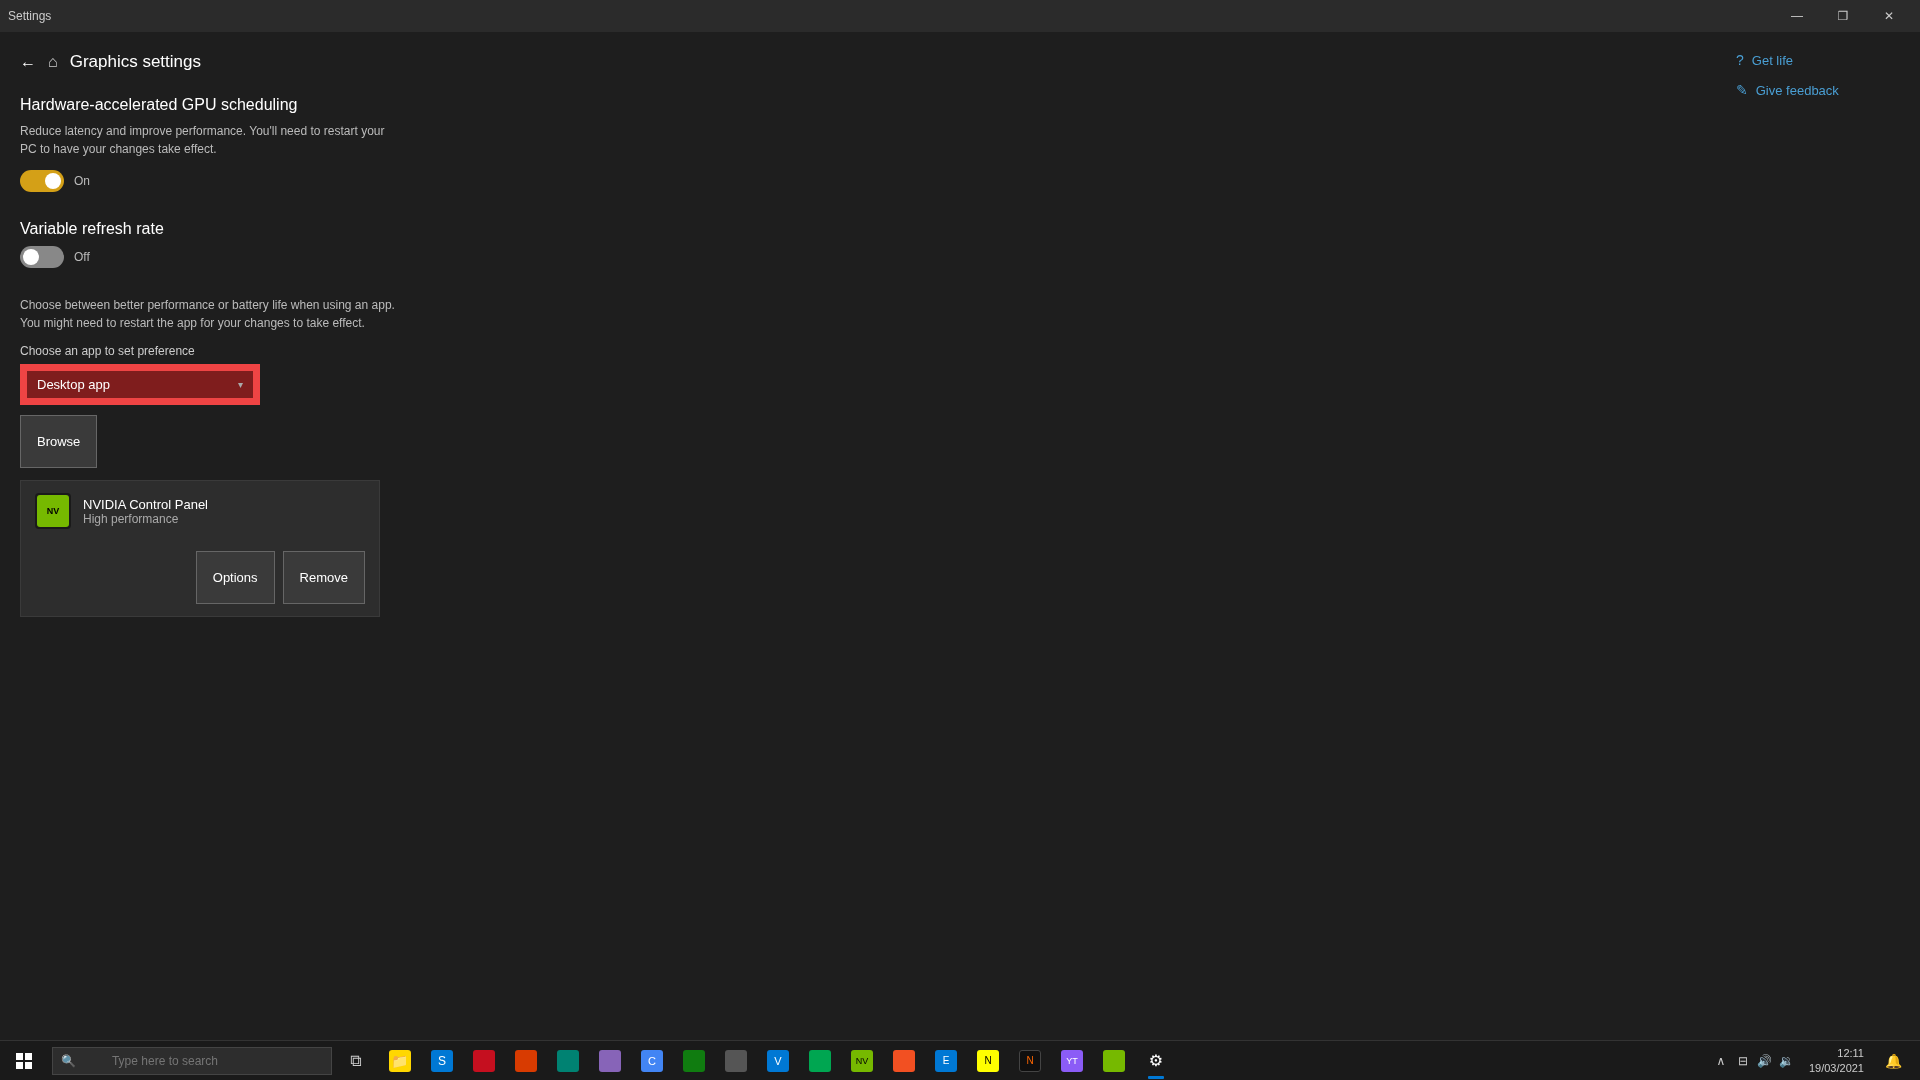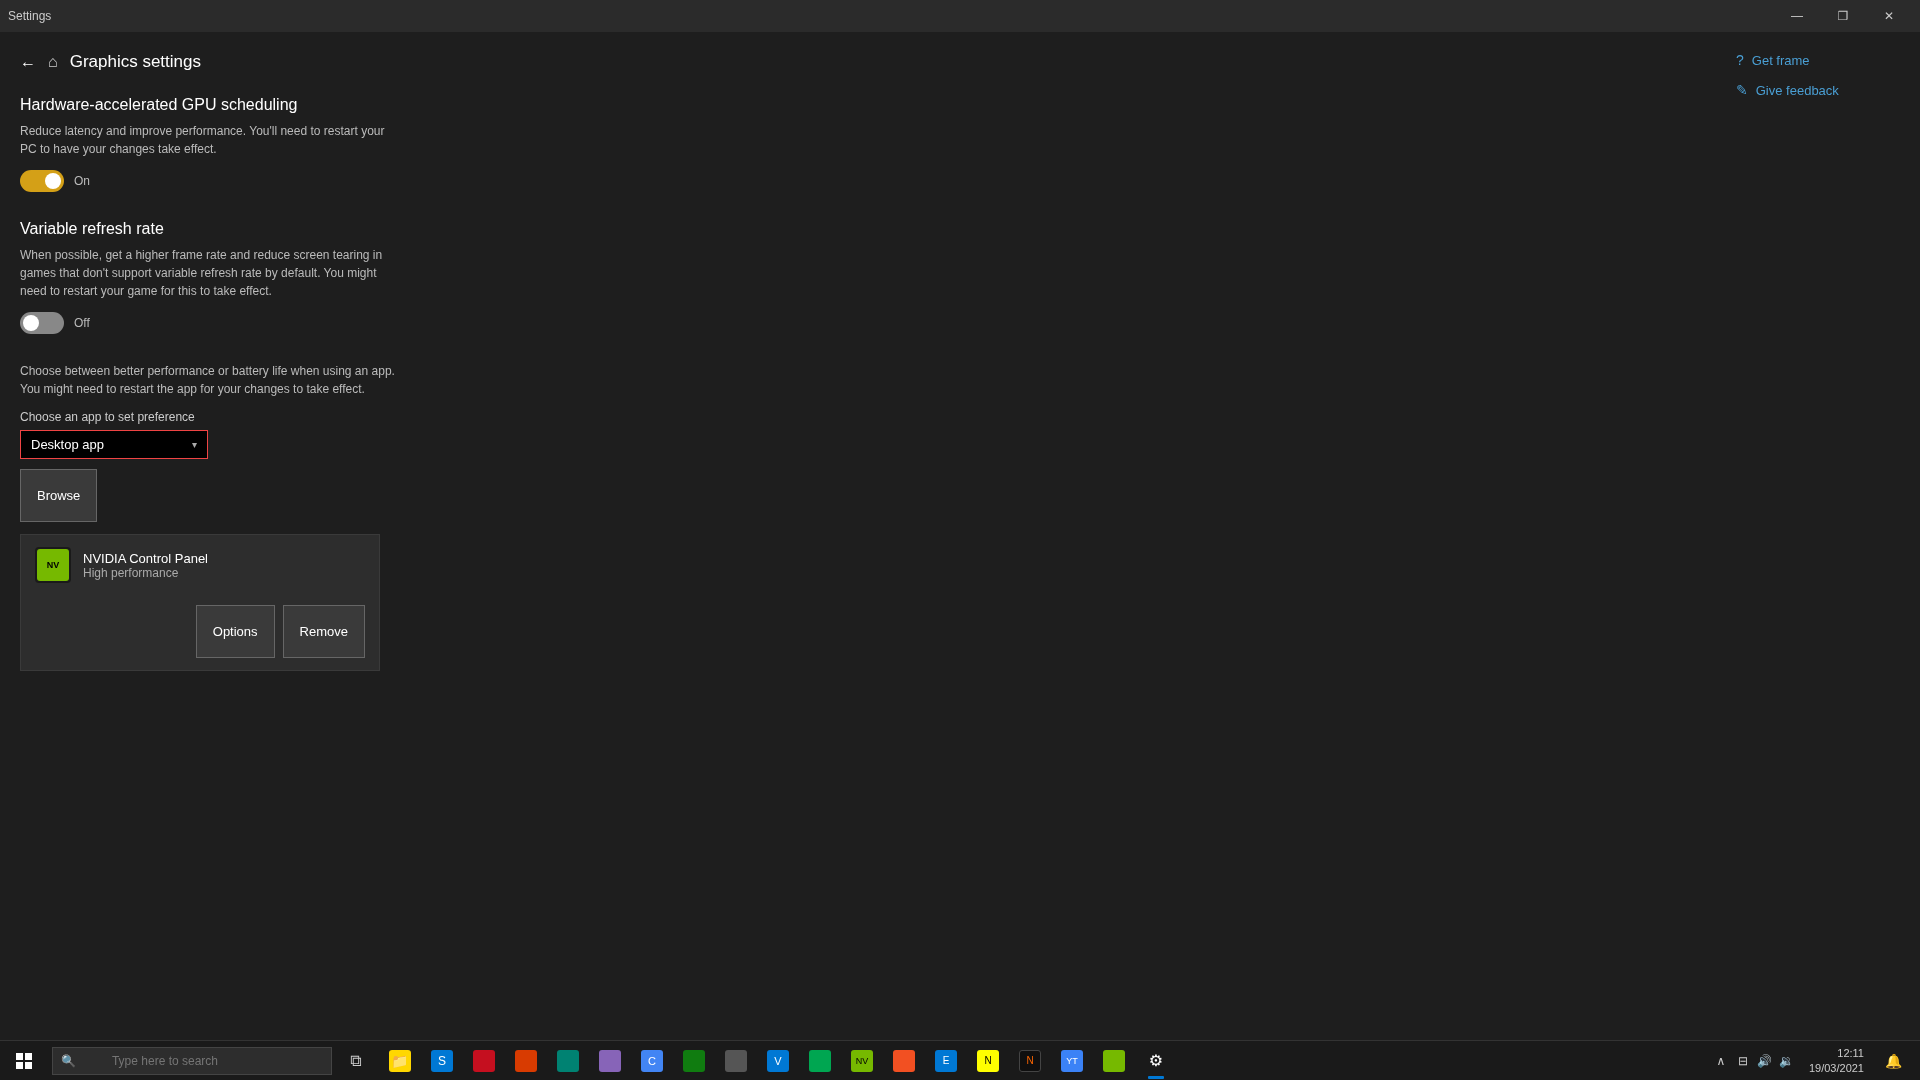--- a/index.html
+++ b/index.html
@@ -156,24 +156,24 @@
     
     .dropdown-label {
       font-size: 12px;
       color: #cccccc;
       margin-bottom: 6px;
     }
     .dropdown {
       display: flex;
       align-items: center;
       justify-content: space-between;
-      background: #000000;
-      border: 1px solid #ef4444;
+      background: #7f1d1d;
+      border: 7px solid #ef4444;
       padding: 6px 10px;
-      width: 188px;
+      width: 240px;
       cursor: pointer;
       color: #ffffff;
       font-size: 13px;
     }
     .dropdown-chevron {
       font-size: 10px;
       color: #aaa;
     }
 
     
@@ -419,21 +419,20 @@
           <div class="toggle-track on">
             <div class="toggle-thumb"></div>
           </div>
         </div>
         <span class="toggle-label">On</span>
       </div>
     </div>
 
     <div class="section">
       <div class="section-title">Variable refresh rate</div>
-      <div class="section-desc">When possible, get a higher frame rate and reduce screen tearing in games that don't support variable refresh rate by default. You might need to restart your game for this to take effect.</div>
       <div class="toggle-row">
         <div class="toggle">
           <div class="toggle-track off">
             <div class="toggle-thumb"></div>
           </div>
         </div>
         <span class="toggle-label">Off</span>
       </div>
     </div>
 
@@ -462,21 +461,21 @@
           <button class="btn">Remove</button>
         </div>
       </div>
     </div>
 
   </div>
 
   <div class="right-sidebar">
     <a class="right-link">
       <span class="link-icon">?</span>
-      <span>Get frame</span>
+      <span>Get life</span>
     </a>
     <a class="right-link">
       <span class="link-icon">✎</span>
       <span>Give feedback</span>
     </a>
   </div>
 </div>
 
 <div class="taskbar">
 
@@ -551,21 +550,21 @@
     <div class="taskbar-app">
       <div class="taskbar-app-icon" style="background:#0078d4;font-size:10px;color:white;">E</div>
     </div>
     <div class="taskbar-app">
       <div class="taskbar-app-icon" style="background:#ff0;font-size:10px;color:black;">N</div>
     </div>
     <div class="taskbar-app">
       <div class="taskbar-app-icon" style="background:#0f0f0f;border:1px solid #444;font-size:10px;color:#f60;">N</div>
     </div>
     <div class="taskbar-app">
-      <div class="taskbar-app-icon" style="background:#3b82f6;font-size:9px;color:white;">YT</div>
+      <div class="taskbar-app-icon" style="background:#8b5cf6;font-size:9px;color:white;">YT</div>
     </div>
     <div class="taskbar-app">
       <div class="taskbar-app-icon ic-nv"></div>
     </div>
 
     <div class="taskbar-app">
       <div class="taskbar-app-icon" style="font-size:16px;">⚙</div>
       <div class="active-indicator"></div>
     </div>
   </div>

